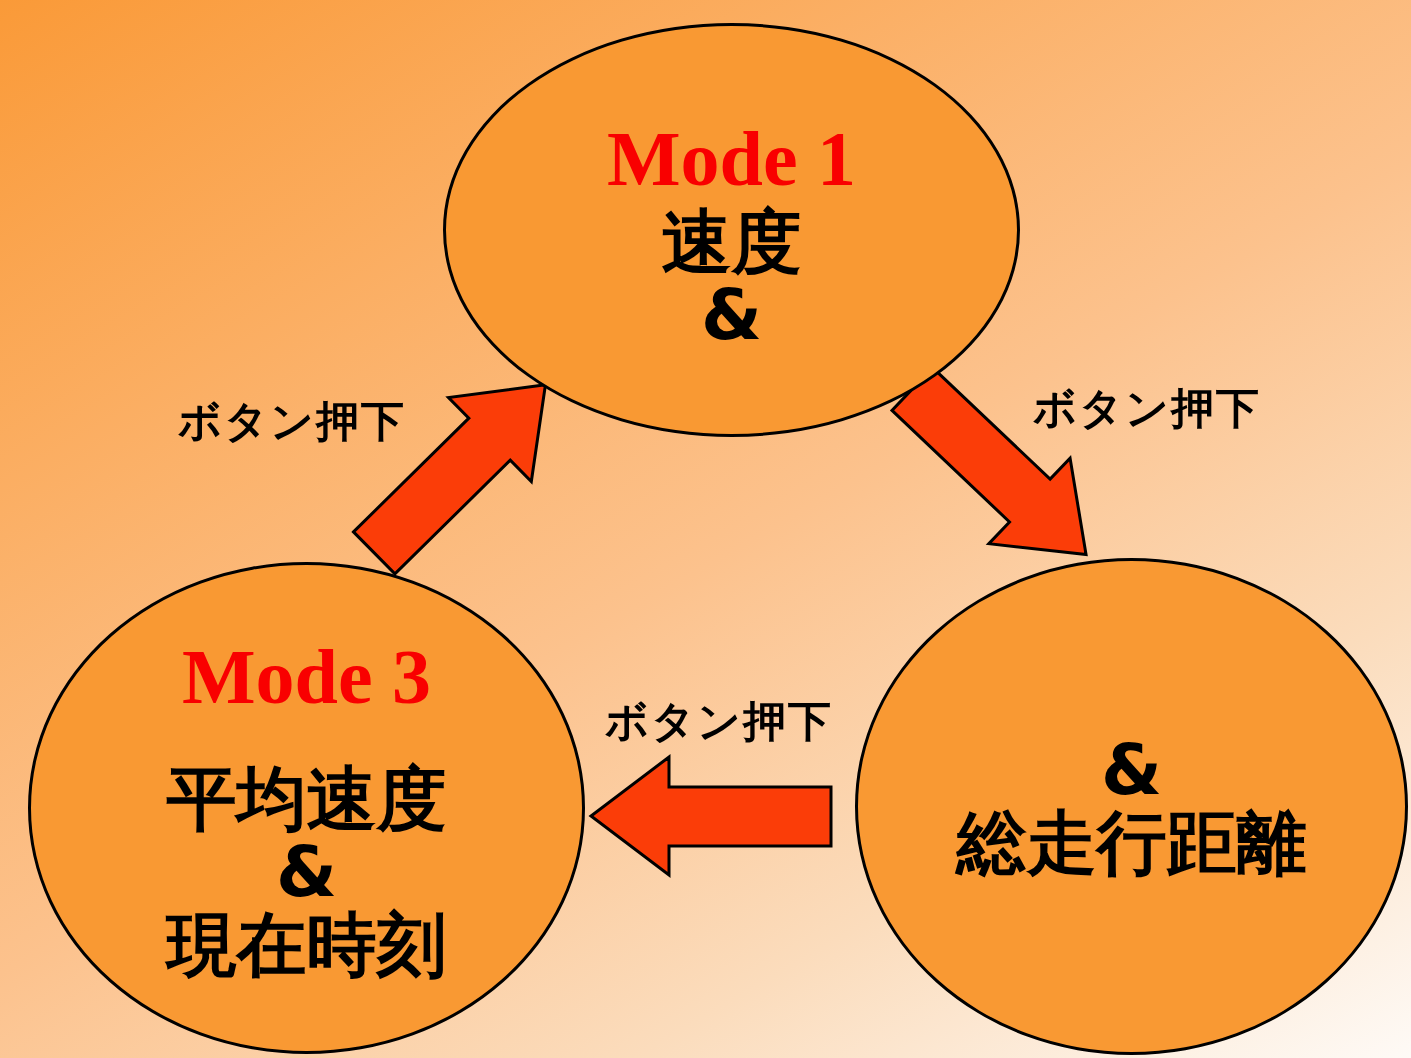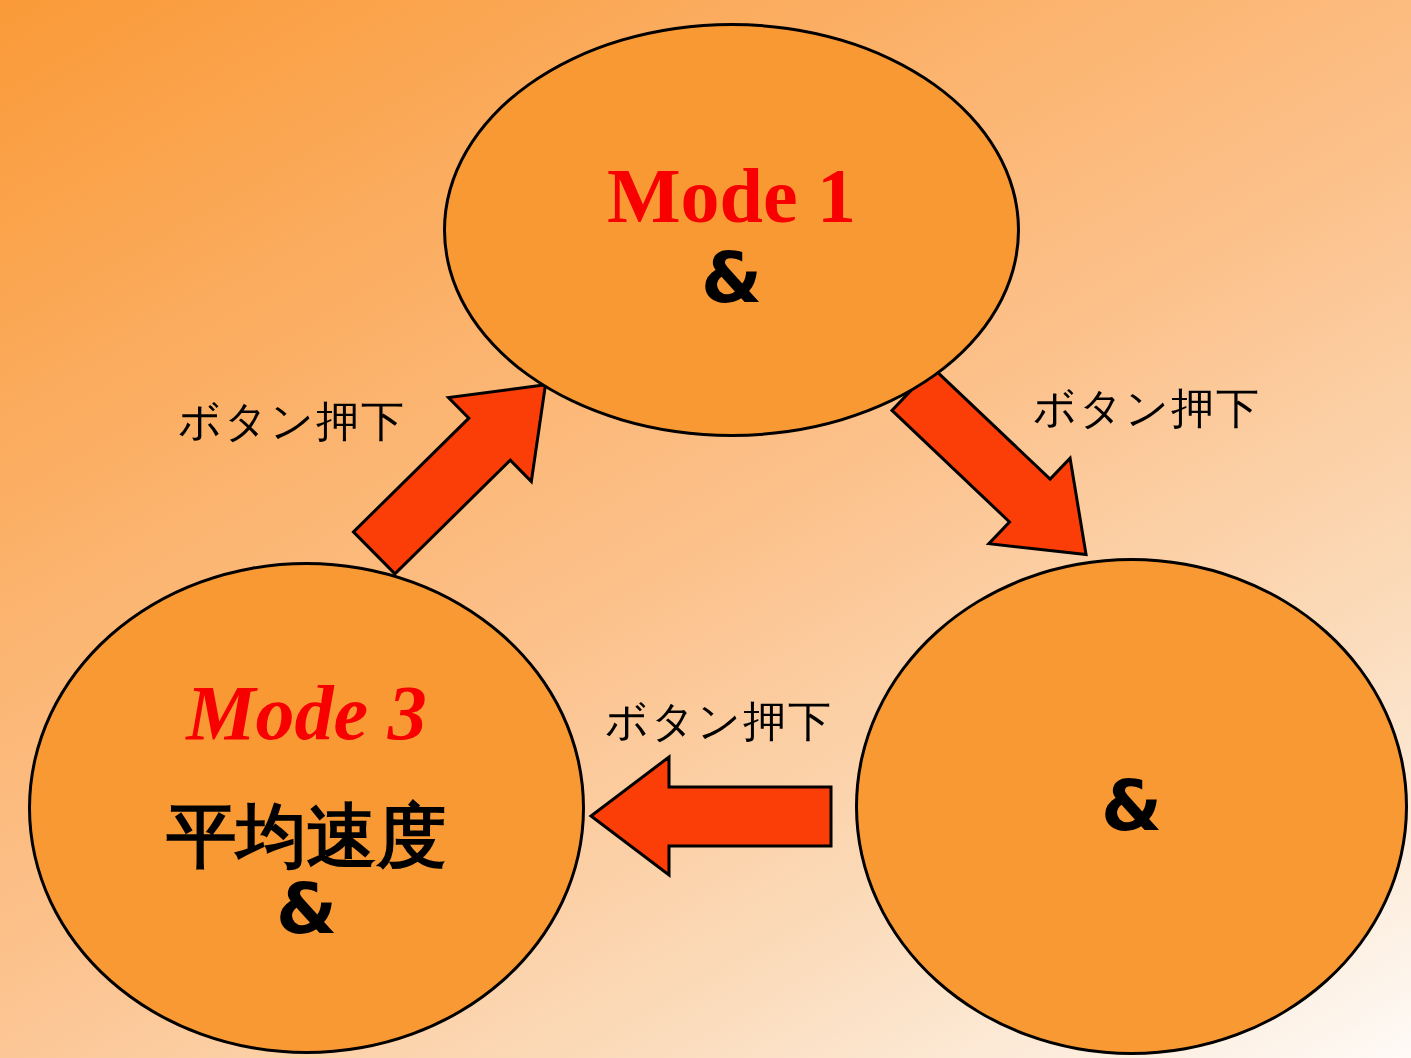--- a/index.html
+++ b/index.html
@@ -54,34 +54,34 @@
   .node-mode2 { left: 855px; top: 558px; width: 553px; height: 497px; }
   .mode-title {
     font-family: "Liberation Serif", serif;
     font-weight: bold;
     font-size: 78px;
     line-height: 1.1;
     color: var(--title-red);
     white-space: nowrap;
   }
   .node-mode1 .mode-title { margin-bottom: 4px; margin-top: 8px; }
-  .node-mode2 .mode-title, .node-mode3 .mode-title { margin-bottom: 44px; font-style: italic; }
+  .node-mode2 .mode-title, .node-mode3 .mode-title { margin-bottom: 44px; }
   .jp-line {
     font-family: "DejaVu Sans", sans-serif;
     font-weight: bold;
     font-size: 70px;
     line-height: 73px;
     color: var(--text-black);
     white-space: nowrap;
   }
   .arrow-label {
     position: absolute;
     transform: translateX(-50%);
     font-family: "DejaVu Sans", sans-serif;
-    font-weight: normal;
+    font-weight: bold;
     font-size: 43px;
     letter-spacing: 2px;
     line-height: 50px;
     color: var(--text-black);
     white-space: nowrap;
   }
   .label-m3-m1 { left: 292px;  top: 396px; }
   .label-m1-m2 { left: 1147px; top: 383px; }
   .label-m2-m3 { left: 719px;  top: 696px; }
 </style>
@@ -94,30 +94,33 @@
 
     <polygon class="arrow" points="0,29 162,29 162,0 240,59 162,118 162,88 0,88" transform="translate(460,469) rotate(-44.6) translate(-120,-59)"></polygon>
 
     <polygon class="arrow" points="0,29 162,29 162,0 240,59 162,118 162,88 0,88" transform="translate(999,472) rotate(43.5) translate(-120,-59)"></polygon>
 
     <polygon class="arrow" points="0,29 162,29 162,0 240,59 162,118 162,88 0,88" transform="translate(711,816) rotate(180) translate(-120,-59)"></polygon>
   </svg>
 
   <div class="node node-mode1">
     <div class="mode-title">Mode 1</div>
+    <div class="jp-line">速度</div>
     <div class="jp-line">&amp;</div>
   </div>
 
   <div class="node node-mode2">
     <div class="jp-line">&amp;</div>
+    <div class="jp-line">総走行距離</div>
   </div>
 
   <div class="node node-mode3">
     <div class="mode-title">Mode 3</div>
     <div class="jp-line">平均速度</div>
     <div class="jp-line">&amp;</div>
+    <div class="jp-line">現在時刻</div>
   </div>
 
   <div class="arrow-label label-m3-m1">ボタン押下</div>
   <div class="arrow-label label-m1-m2">ボタン押下</div>
   <div class="arrow-label label-m2-m3">ボタン押下</div>
 
 </div>
 
 </body></html>

